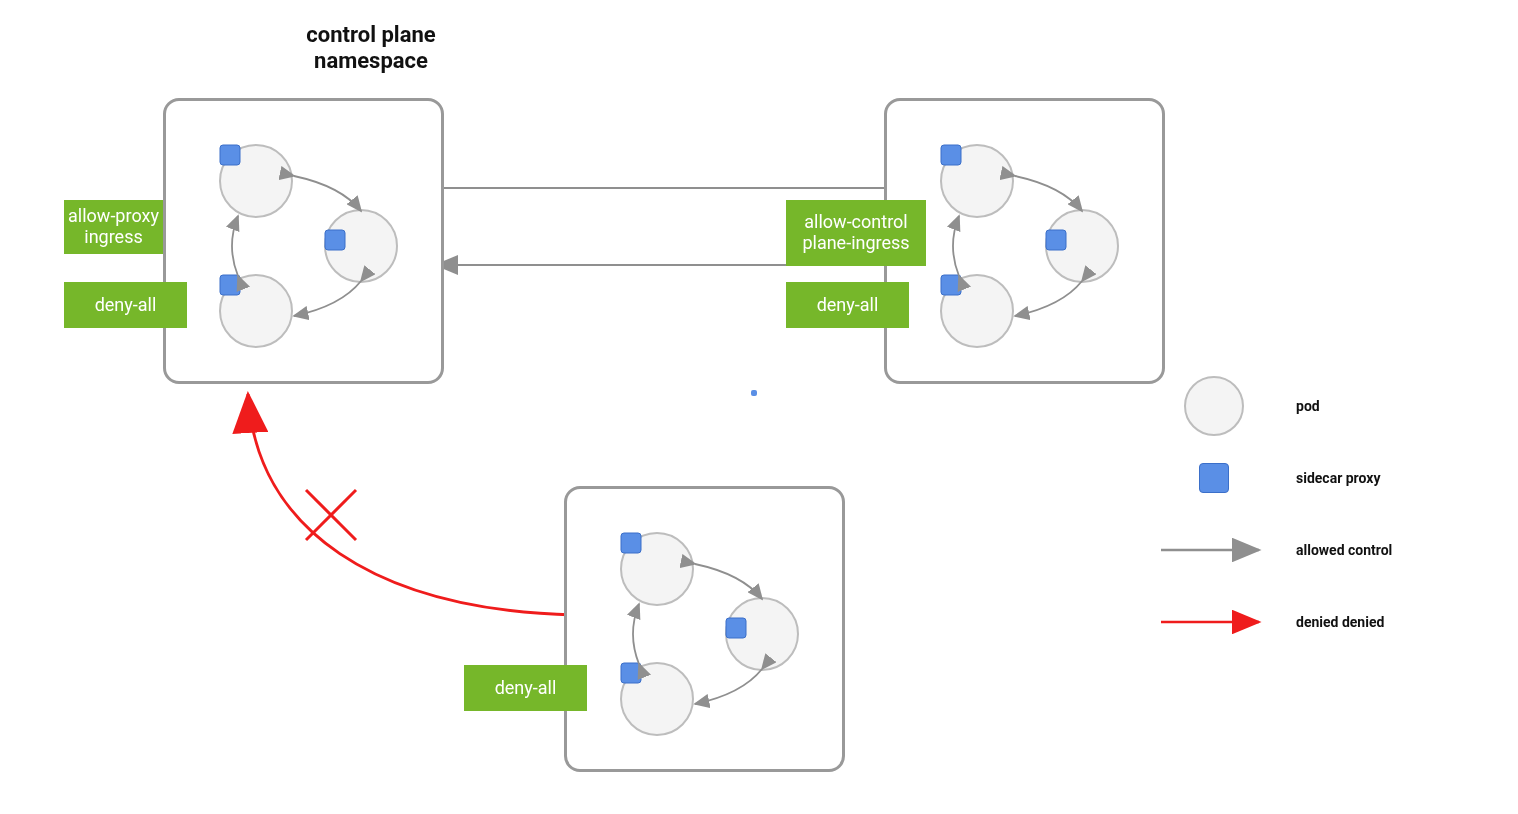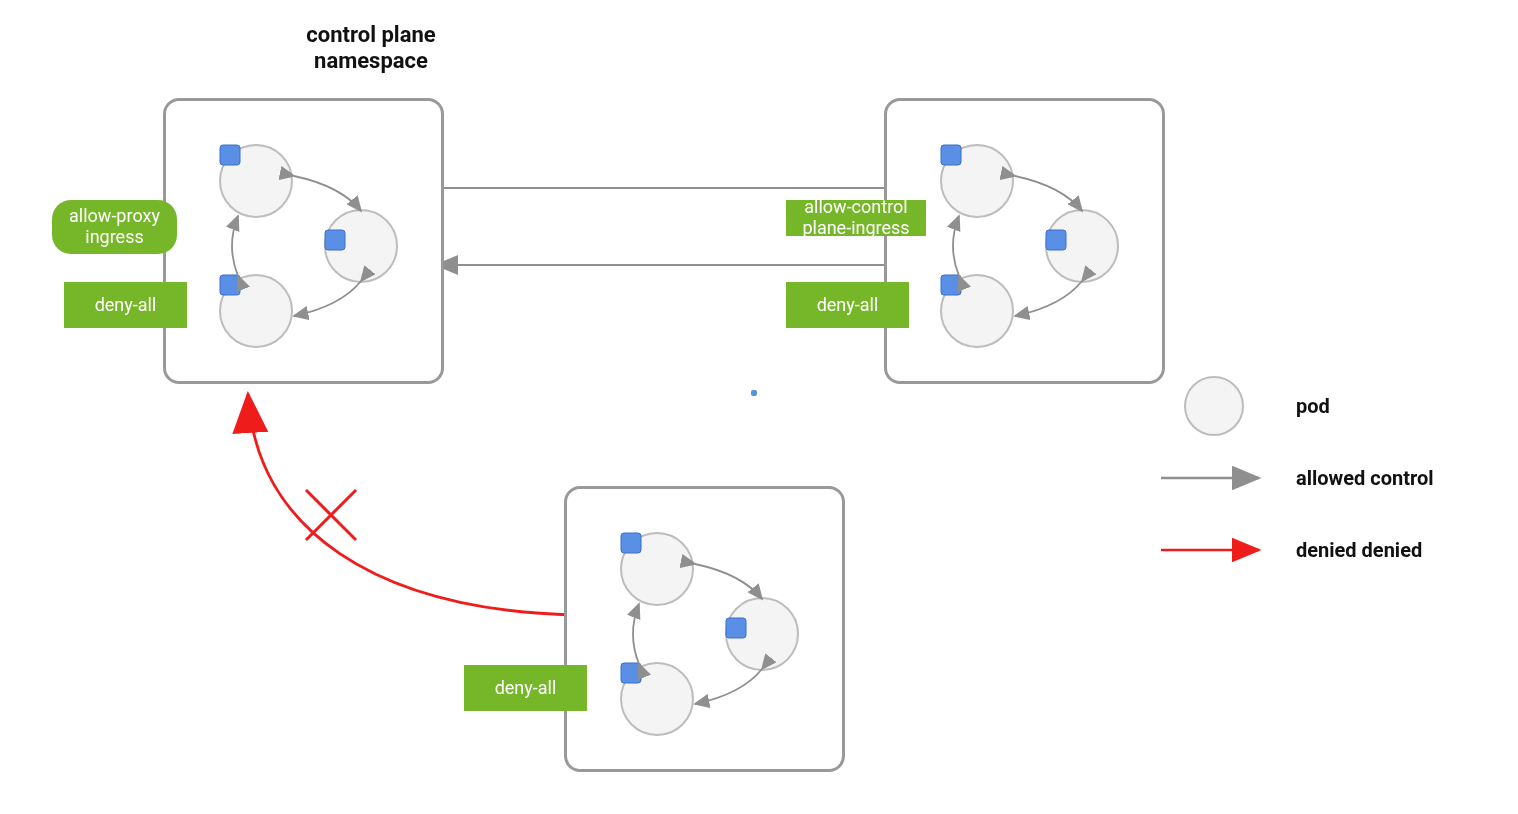--- a/index.html
+++ b/index.html
@@ -58,21 +58,21 @@
     gap: 22px;
   }
   .legend-icon {
     width: 120px;
     display: flex;
     align-items: center;
     justify-content: center;
   }
   .legend-label {
     font-weight: 700;
-    font-size: 20px;
+    font-size: 14px;
     color: #111;
   }
   .legend-pod-circle {
     width: 56px; height: 56px;
     background: #f4f4f4;
     border: 2px solid #bdbdbd;
     border-radius: 50%;
   }
   .legend-proxy-square {
     width: 28px; height: 28px;
@@ -138,21 +138,21 @@
       <rect x="159" y="129" width="20" height="20" rx="3" fill="#5a8fe6" stroke="#3b6fc9"></rect>
       <circle cx="90" cy="210" r="36" fill="#f4f4f4" stroke="#bdbdbd" stroke-width="2"></circle>
       <rect x="54" y="174" width="20" height="20" rx="3" fill="#5a8fe6" stroke="#3b6fc9"></rect>
 
       <path d="M 128 75 Q 175 85 195 110" stroke="#8f8f8f" stroke-width="1.8" fill="none" marker-start="url(#grey-h1)" marker-end="url(#grey-h1)"></path>
       <path d="M 195 180 Q 175 205 128 215" stroke="#8f8f8f" stroke-width="1.8" fill="none" marker-start="url(#grey-h1)" marker-end="url(#grey-h1)"></path>
       <path d="M 72 175 Q 60 145 72 115" stroke="#8f8f8f" stroke-width="1.8" fill="none" marker-start="url(#grey-h1)" marker-end="url(#grey-h1)"></path>
     </svg>
   </div>
 
-  <div class="policy-badge" style="left:36px; top:200px; width:125px; height:54px;border-radius:19px;">allow-proxy
+  <div class="policy-badge" style="left:48px; top:200px; width:99px; height:54px;">allow-proxy
 ingress</div>
   <div class="policy-badge" style="left:48px; top:282px; width:123px; height:46px;">deny-all</div>
 
   <div class="ns-box" style="left:868px; top:98px; width:275px; height:280px;">
     <svg width="275" height="280">
       <defs>
         <marker id="grey-h2" markerWidth="9" markerHeight="8" refX="8" refY="4" orient="auto">
           <path d="M0,0 L9,4 L0,8 Z" fill="#8f8f8f"></path>
         </marker>
       </defs>
@@ -161,21 +161,21 @@
       <circle cx="195" cy="145" r="36" fill="#f4f4f4" stroke="#bdbdbd" stroke-width="2"></circle>
       <rect x="159" y="129" width="20" height="20" rx="3" fill="#5a8fe6" stroke="#3b6fc9"></rect>
       <circle cx="90" cy="210" r="36" fill="#f4f4f4" stroke="#bdbdbd" stroke-width="2"></circle>
       <rect x="54" y="174" width="20" height="20" rx="3" fill="#5a8fe6" stroke="#3b6fc9"></rect>
       <path d="M 128 75 Q 175 85 195 110" stroke="#8f8f8f" stroke-width="1.8" fill="none" marker-start="url(#grey-h2)" marker-end="url(#grey-h2)"></path>
       <path d="M 195 180 Q 175 205 128 215" stroke="#8f8f8f" stroke-width="1.8" fill="none" marker-start="url(#grey-h2)" marker-end="url(#grey-h2)"></path>
       <path d="M 72 175 Q 60 145 72 115" stroke="#8f8f8f" stroke-width="1.8" fill="none" marker-start="url(#grey-h2)" marker-end="url(#grey-h2)"></path>
     </svg>
   </div>
 
-  <div class="policy-badge" style="left:770px; top:200px; width:140px; height:36px;">allow-control
+  <div class="policy-badge" style="left:770px; top:200px; width:140px; height:66px;">allow-control
 plane-ingress</div>
   <div class="policy-badge" style="left:770px; top:282px; width:123px; height:46px;">deny-all</div>
 
   <div class="ns-box" style="left:548px; top:486px; width:275px; height:280px;">
     <svg width="275" height="280">
       <defs>
         <marker id="grey-h3" markerWidth="9" markerHeight="8" refX="8" refY="4" orient="auto">
           <path d="M0,0 L9,4 L0,8 Z" fill="#8f8f8f"></path>
         </marker>
       </defs>
@@ -196,20 +196,26 @@
 
   <div class="legend">
     <div class="legend-row">
       <div class="legend-icon">
         <div class="legend-pod-circle"></div>
       </div>
       <div class="legend-label">pod</div>
     </div>
     <div class="legend-row">
       <div class="legend-icon">
+        <div class="legend-proxy-square"></div>
+      </div>
+      <div class="legend-label">sidecar proxy</div>
+    </div>
+    <div class="legend-row">
+      <div class="legend-icon">
         <svg class="legend-arrow-svg" viewBox="0 0 110 24">
           <defs>
             <marker id="lg-grey" markerWidth="12" markerHeight="10" refX="11" refY="5" orient="auto">
               <path d="M0,0 L12,5 L0,10 Z" fill="#8f8f8f"></path>
             </marker>
           </defs>
           <line x1="2" y1="12" x2="100" y2="12" stroke="#8f8f8f" stroke-width="2.5" marker-end="url(#lg-grey)"></line>
         </svg>
       </div>
       <div class="legend-label">allowed control</div>

